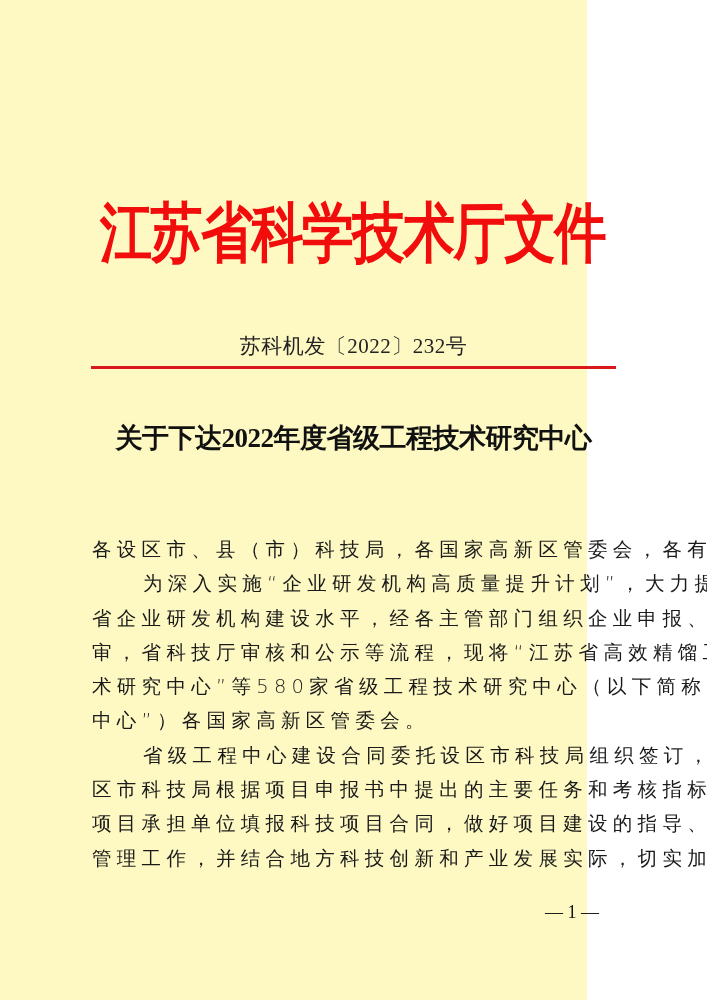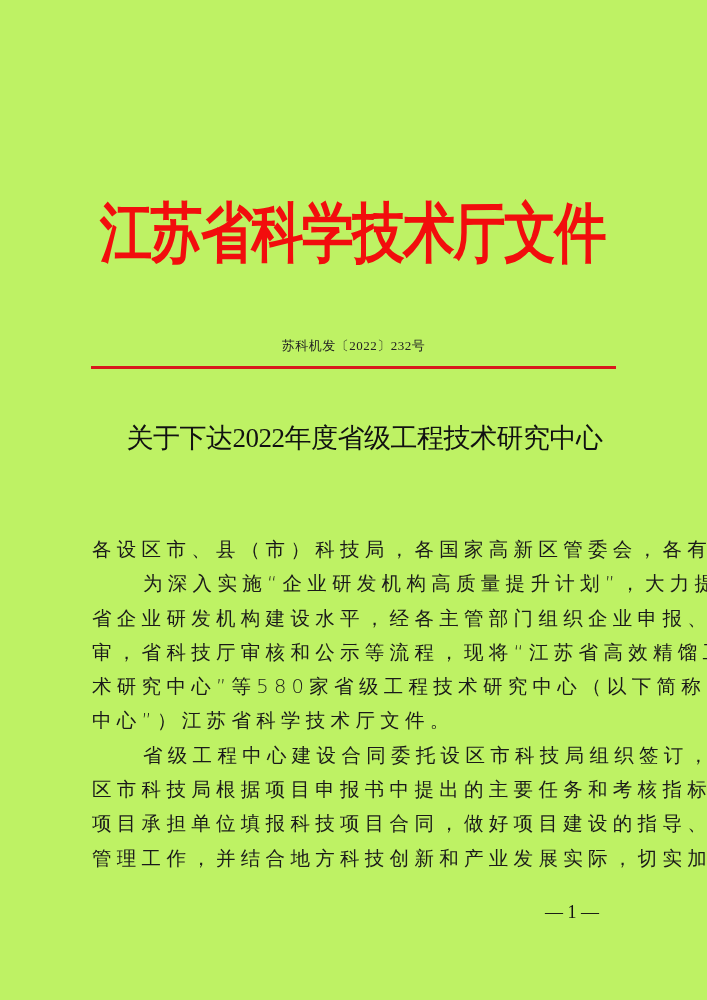--- a/index.html
+++ b/index.html
@@ -4,23 +4,23 @@
   <style>
     * { margin: 0; padding: 0; box-sizing: border-box; }
     html, body {
       width: 707px;
       height: 1000px;
       background: #ffffff;
       overflow: hidden;
     }
     .page {
       position: relative;
-      width: 707px;
+      width: 587px;
       height: 1000px;
-      background: #bef264;
+      background: #fef9c3;
     }
     .masthead {
       position: absolute;
       left: 100px;
       top: 190px;
       width: 505px;
       height: 84px;
       color: #f20d0d;
       font-family: "DejaVu Serif", "Liberation Serif", serif;
       font-weight: bold;
@@ -32,40 +32,40 @@
       transform: scaleY(1.25);
       transform-origin: center center;
     }
     .doc-number {
       position: absolute;
       left: 91px;
       top: 334px;
       width: 525px;
       text-align: center;
       font-family: "Liberation Serif", "DejaVu Serif", serif;
-      font-size: 13px;
+      font-size: 21px;
       color: #222222;
       line-height: 24px;
       letter-spacing: 0.5px;
     }
     .red-rule {
       position: absolute;
       left: 91px;
       top: 366px;
       width: 525px;
       height: 3px;
       background: #d8191c;
     }
     .heading {
       position: absolute;
-      left: 102px;
+      left: 91px;
       width: 525px;
       text-align: center;
       font-family: "Liberation Serif", "DejaVu Serif", serif;
-      font-weight: normal;
+      font-weight: bold;
       font-size: 27px;
       color: #111111;
       line-height: 34px;
       white-space: nowrap;
       letter-spacing: -0.5px;
     }
     .heading.l1 { top: 421px; }
     .heading.l2 { top: 460px; }
     .body {
       position: absolute;
@@ -111,21 +111,21 @@
   <div class="red-rule"></div>
 
   <div class="heading l1">关于下达2022年度省级工程技术研究中心</div>
 
   <div class="body">
     <span class="line">各设区市、县（市）科技局，各国家高新区管委会，各有关单位：</span>
     <span class="line indent">为深入实施“企业研发机构高质量提升计划”，大力提升全</span>
     <span class="line">省企业研发机构建设水平，经各主管部门组织企业申报、专家评</span>
     <span class="line">审，省科技厅审核和公示等流程，现将“江苏省高效精馏工程技</span>
     <span class="line">术研究中心”等580家省级工程技术研究中心（以下简称“工程</span>
-    <span class="line">中心”）江苏省科学技术厅文件。</span>
+    <span class="line">中心”）各国家高新区管委会。</span>
     <span class="line indent">省级工程中心建设合同委托设区市科技局组织签订，请各设</span>
     <span class="line">区市科技局根据项目申报书中提出的主要任务和考核指标，指导</span>
     <span class="line">项目承担单位填报科技项目合同，做好项目建设的指导、督促和</span>
     <span class="line">管理工作，并结合地方科技创新和产业发展实际，切实加大政策</span>
   </div>
 
   <div class="page-number">— 1 —</div>
 
 </div>
 

